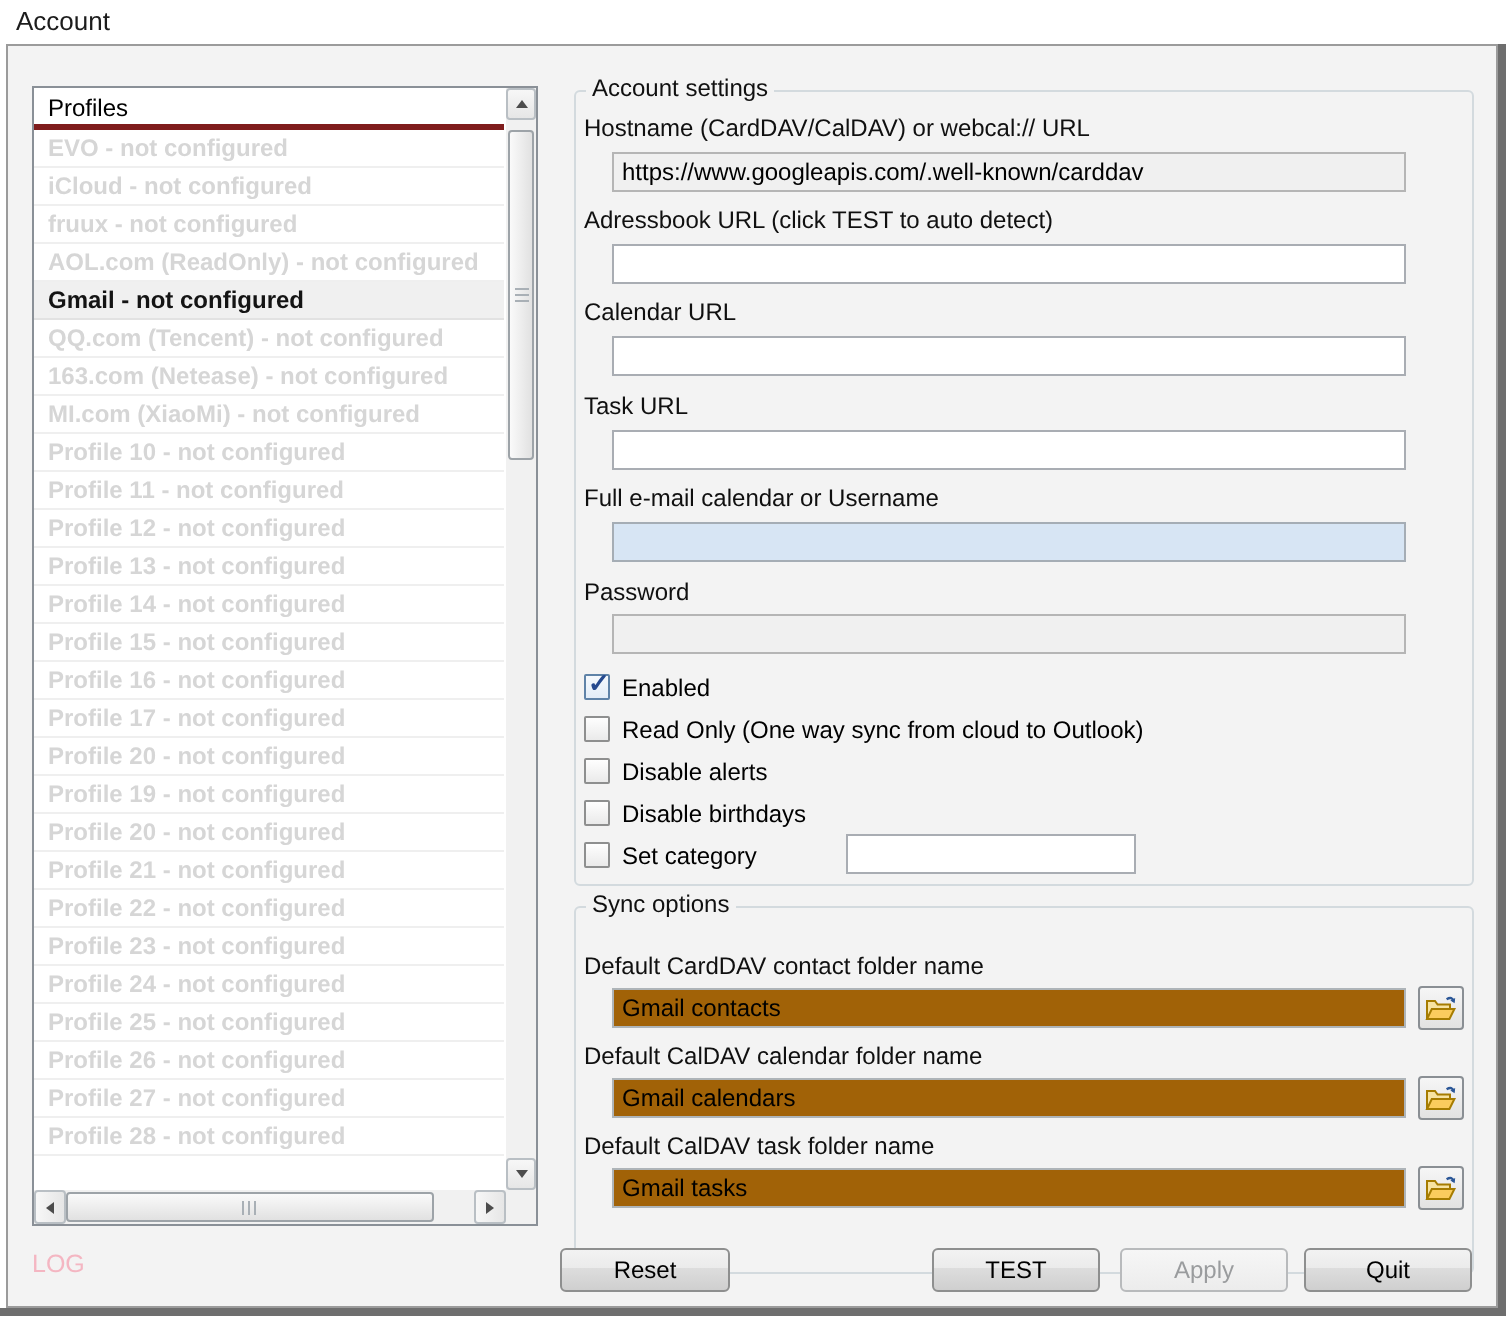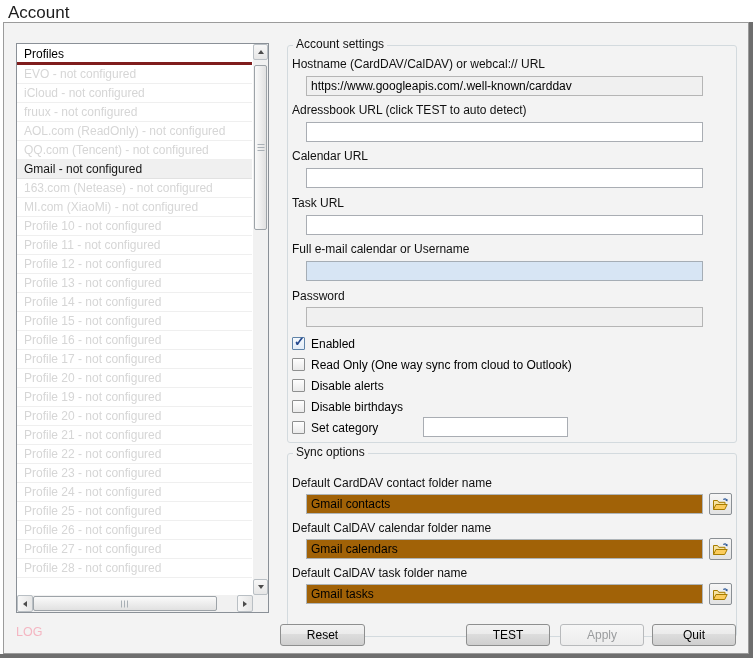--- a/index.html
+++ b/index.html
@@ -7,39 +7,39 @@
   body {
     position: relative;
     background: #ffffff;
     font-family: "Liberation Sans", sans-serif;
     font-size: 12px;
     color: #1a1a1a;
     overflow: hidden;
     cursor: default;
   }
   
-  .window-title { position:absolute; left:8px; top:3px; font-size:17px; color:#1c1c1c; }
+  .window-title { position:absolute; left:8px; top:3px; font-size:13px; color:#1c1c1c; }
   #panel {
     position:absolute; left:3px; top:22px; width:746px; height:632px;
     border:1px solid #9b9b9b; background:#f3f3f3;
   }
   .frame-bottom { position:absolute; left:0; top:654px; width:753px; height:4px; background:#6e6e6e; }
   .frame-right  { position:absolute; left:749px; top:22px; width:4px; height:636px; background:#6e6e6e; }
 
   
   .listbox {
     position:absolute; left:12px; top:20px; width:253px; height:570px;
     background:#ffffff; border:1px solid #8a9097;
   }
   .list-header {
     position:absolute; left:0; top:0; width:235px; height:21px;
     line-height:20px; padding-left:7px; color:#000;
     border-bottom:3px solid #7f1d1d; background:#fff;
   }
-  .list-rows { position:absolute; left:0; top:21px; width:235px; height:530px; overflow:hidden; }
+  .list-rows { position:absolute; left:0; top:21px; width:235px; height:530px; overflow:hidden;font-weight:bold; }
   .prow {
     height:19px; line-height:18px; padding-left:7px; color:#d6d6d6;
     border-bottom:1px solid #efefef; white-space:nowrap; overflow:hidden;
   }
   .prow.selected { background:#f0f0f0; color:#141414; border-bottom-color:#e2e2e2; }
 
   
   .vscroll { position:absolute; top:0; right:0; width:15px; height:551px; background:#f1f1f1; }
   .hscroll { position:absolute; left:0; bottom:0; width:236px; height:17px; background:#f1f1f1; }
   .corner  { position:absolute; right:0; bottom:0; width:15px; height:17px; background:#f1f1f1; }
@@ -145,22 +145,22 @@
 
 <div id="panel">
 
   <div class="listbox">
     <div class="list-header">Profiles</div>
     <div class="list-rows" id="profileRows">
         <div class="prow">EVO - not configured</div>
         <div class="prow">iCloud - not configured</div>
         <div class="prow">fruux - not configured</div>
         <div class="prow">AOL.com (ReadOnly) - not configured</div>
+        <div class="prow selected">Gmail - not configured</div>
         <div class="prow">QQ.com (Tencent) - not configured</div>
-        <div class="prow selected">Gmail - not configured</div>
         <div class="prow">163.com (Netease) - not configured</div>
         <div class="prow">MI.com (XiaoMi) - not configured</div>
         <div class="prow">Profile 10 - not configured</div>
         <div class="prow">Profile 11 - not configured</div>
         <div class="prow">Profile 12 - not configured</div>
         <div class="prow">Profile 13 - not configured</div>
         <div class="prow">Profile 14 - not configured</div>
         <div class="prow">Profile 15 - not configured</div>
         <div class="prow">Profile 16 - not configured</div>
         <div class="prow">Profile 17 - not configured</div>

